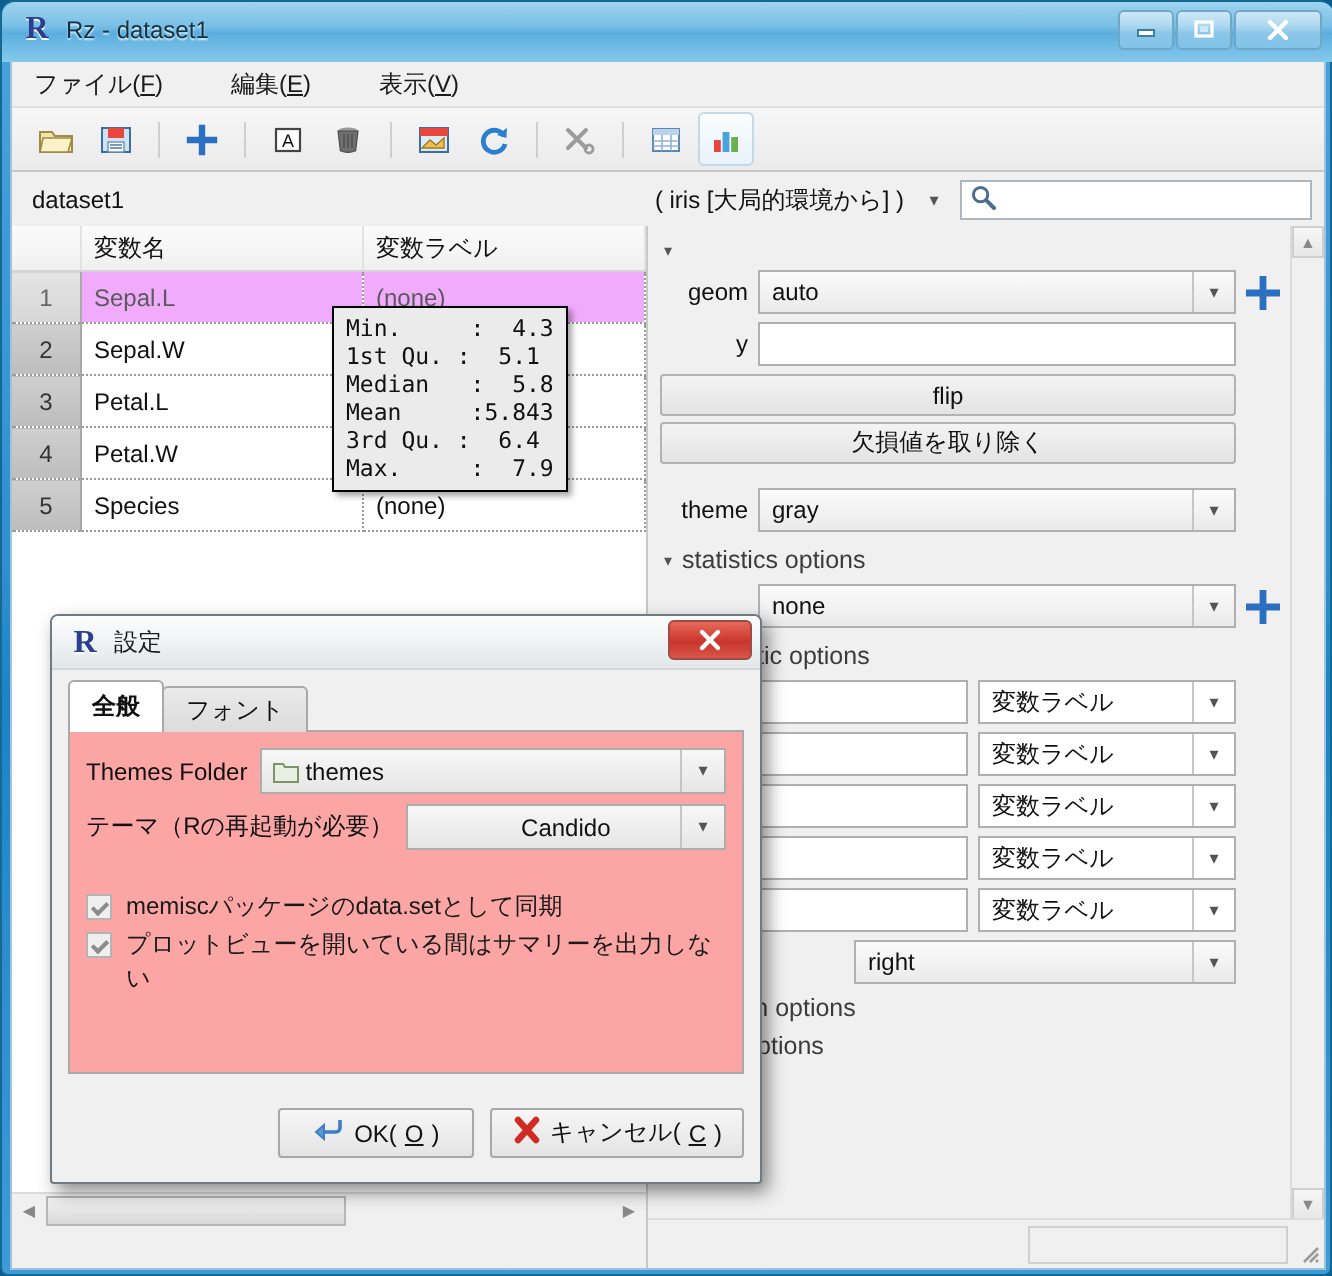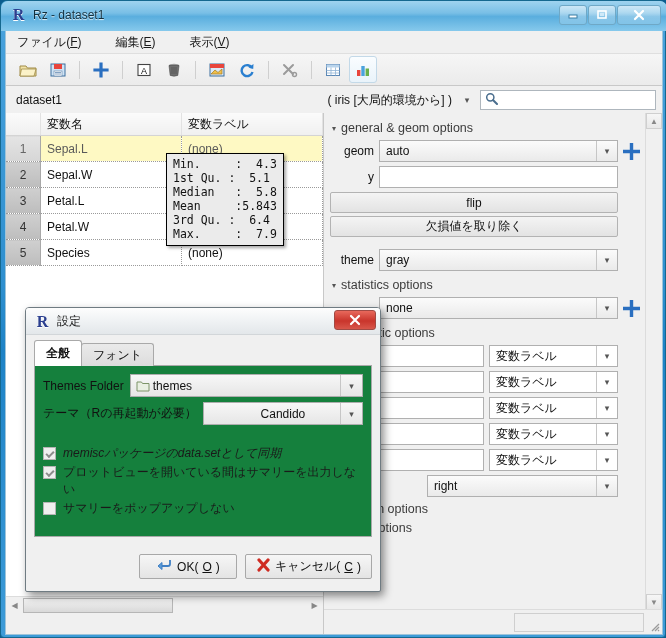--- a/index.html
+++ b/index.html
@@ -83,21 +83,21 @@
   td{
     height:25px;font-size:12px;color:#111;
     border-bottom:1px dotted #9a9a9a;border-right:1px dotted #9a9a9a;
     padding:0 0 0 6px;white-space:nowrap;overflow:hidden;
   }
   td.rowhdr{
     width:28px;text-align:center;padding:0;
     background:linear-gradient(to bottom,#cfcfcf,#bdbdbd);
     border-right:1px solid #a8a8a8;color:#333;
   }
-  tr.selected td{background:#fef9c3;color:#5a5a5a;}
+  tr.selected td{background:#f0abfc;color:#5a5a5a;}
   tr.selected td.rowhdr{background:linear-gradient(to bottom,#e4e4e4,#d6d6d6);color:#666;}
   #hscroll{
     position:absolute;left:0;right:0;bottom:20px;height:17px;
     background:#f0f0f0;border-top:1px solid #dcdcdc;display:flex;align-items:center;
   }
   .sb-arrow{width:17px;height:17px;display:flex;align-items:center;justify-content:center;color:#888;font-size:8px;}
   .sb-thumb{height:13px;background:linear-gradient(to bottom,#f2f2f2,#d9d9d9);border:1px solid #b6b6b6;}
   #status-bar{position:absolute;left:0;right:0;bottom:0;height:20px;background:#f0f0f0;}
   
   #summary-tip{
@@ -171,21 +171,21 @@
   #tabs{display:flex;align-items:flex-end;height:26px;position:relative;z-index:2;}
   .tab{
     height:23px;box-sizing:border-box;padding:0 11px;display:flex;align-items:center;
     font-size:12px;color:#111;border:1px solid #a9a9a9;border-bottom:none;
     border-radius:3px 3px 0 0;background:linear-gradient(to bottom,#eaeaea,#dcdcdc);
     margin-right:-1px;
   }
   .tab.active{height:26px;background:#fff;border-color:#a9a9a9;color:#111;font-weight:bold;}
   #tab-panel{
     position:absolute;left:0;right:0;top:25px;bottom:46px;
-    background:#15803d;border:1px solid #a9a9a9;box-sizing:border-box;padding:8px 8px 0 8px;
+    background:#fca5a5;border:1px solid #a9a9a9;box-sizing:border-box;padding:8px 8px 0 8px;
   }
   .drow{display:flex;align-items:center;margin-bottom:5px;gap:6px;}
   .drow .dlab{font-size:12px;color:#111;white-space:nowrap;}
   .dcombo{
     flex:1;height:23px;box-sizing:border-box;position:relative;display:flex;align-items:center;
     background:linear-gradient(to bottom,#f7f7f7,#e6e6e6);border:1px solid #adadad;
     font-size:12px;color:#111;padding-left:5px;
   }
   .dcombo .arrow{position:absolute;right:0;top:0;bottom:0;width:21px;border-left:1px solid #c6c6c6;
     display:flex;align-items:center;justify-content:center;color:#555;font-size:9px;}
@@ -388,21 +388,20 @@
           <div class="sb-arrow">▶</div>
         </div>
         <div id="status-bar"></div>
       </div>
 
       <div id="options-pane">
         <div id="options-inner">
 
           <div class="sect-head">
             <span class="tri">▾</span>
-            <span>general &amp; geom options</span>
           </div>
 
           <div class="row">
             <span class="lab">geom</span>
             <div class="combo">
               <span>auto</span>
               <span class="arrow">▾</span>
             </div>
             <span class="plus">
               <svg width="17" height="17" viewBox="0 0 17 17">
@@ -559,35 +558,31 @@
         </div>
 
         <div class="drow">
           <span class="dlab">テーマ（Rの再起動が必要）</span>
           <div class="dcombo centered">
             <span>Candido</span>
             <span class="arrow">▾</span>
           </div>
         </div>
 
-        <div class="chkrow" style="margin-top:20px;font-style:italic;">
+        <div class="chkrow" style="margin-top:20px;">
           <span class="chk on"></span>
           <span class="chklab">memiscパッケージのdata.setとして同期</span>
         </div>
 
 
         <div class="chkrow">
           <span class="chk on"></span>
           <span class="chklab">プロットビューを開いている間はサマリーを出力しない</span>
         </div>
 
-        <div class="chkrow">
-          <span class="chk"></span>
-          <span class="chklab">サマリーをポップアップしない</span>
-        </div>
       </div>
 
       <div id="dlg-buttons">
         <div class="dbtn">
           <span>
             <svg width="17" height="14" viewBox="0 0 17 14">
                 <path d="M14 2 v4 a2 2 0 0 1 -2 2 H5" fill="none" stroke="#3f7fc4" stroke-width="1.8"></path>
                 <path d="M6 4.5 L2 8 L6 11.5 Z" fill="#5a9bd8" stroke="#3f7fc4" stroke-width="1"></path>
               </svg>
           </span>

